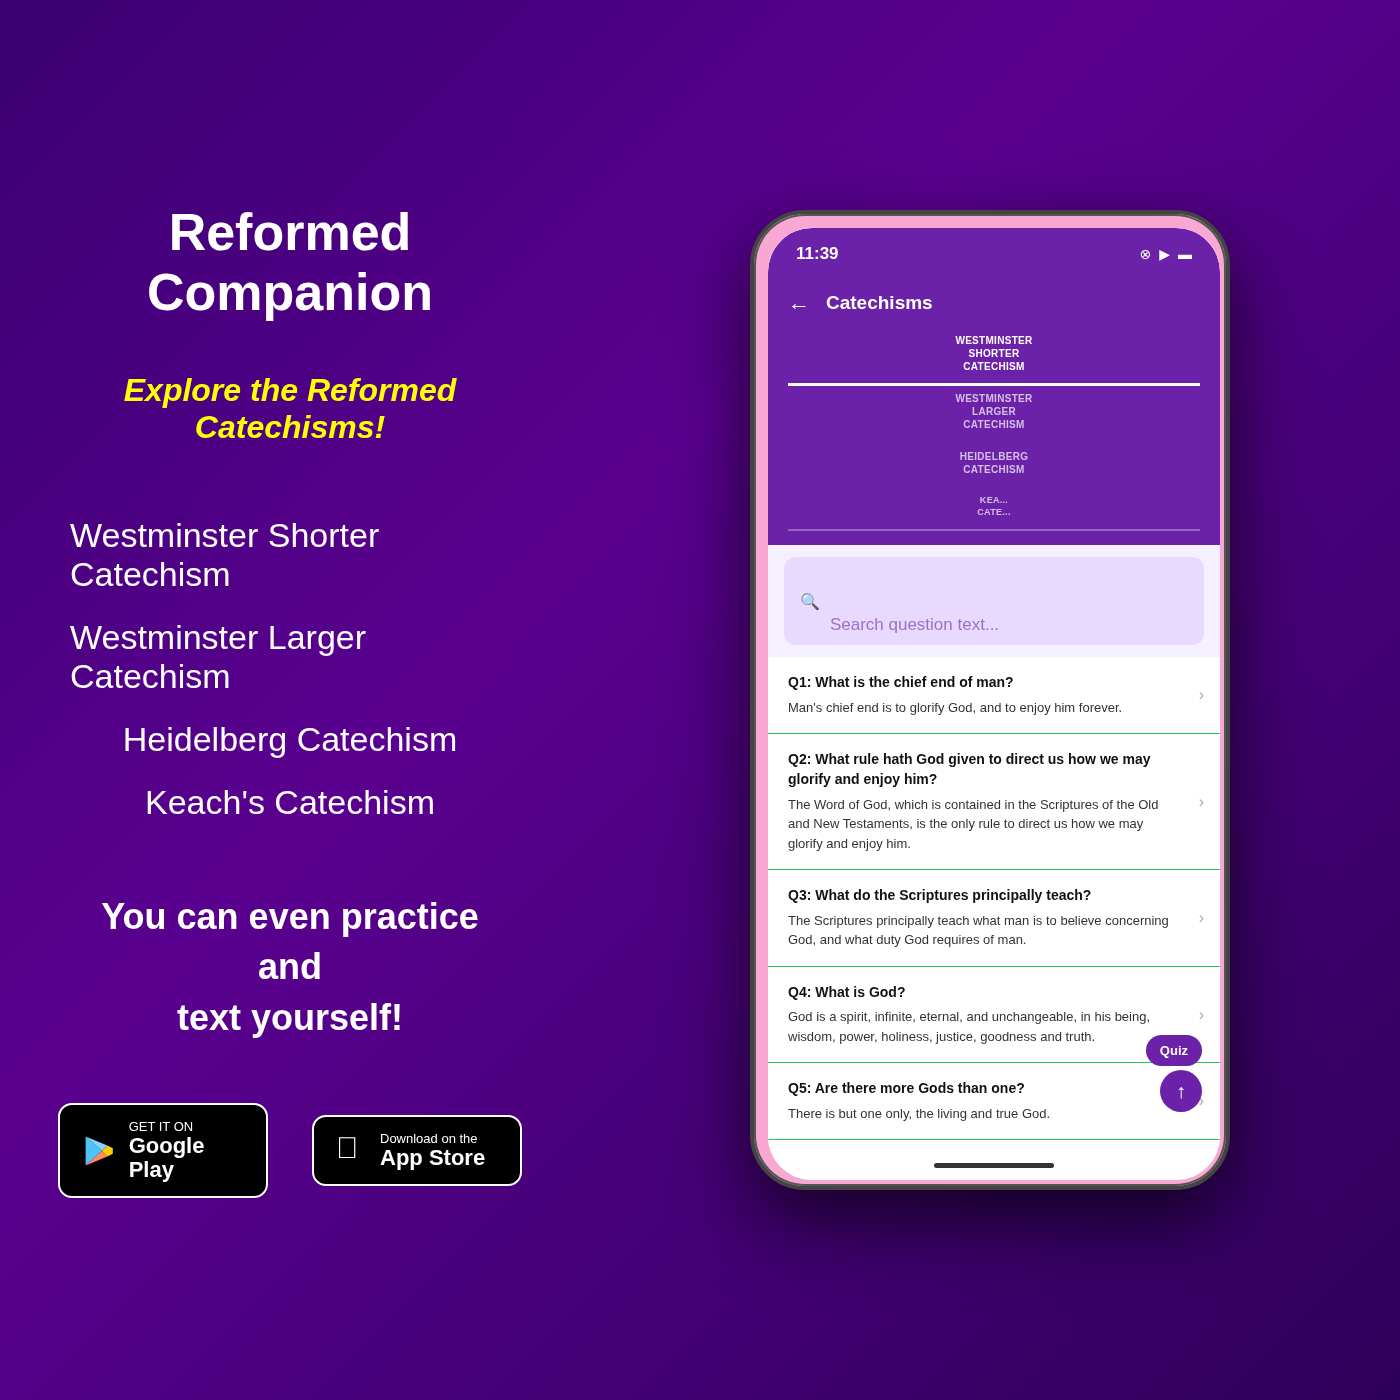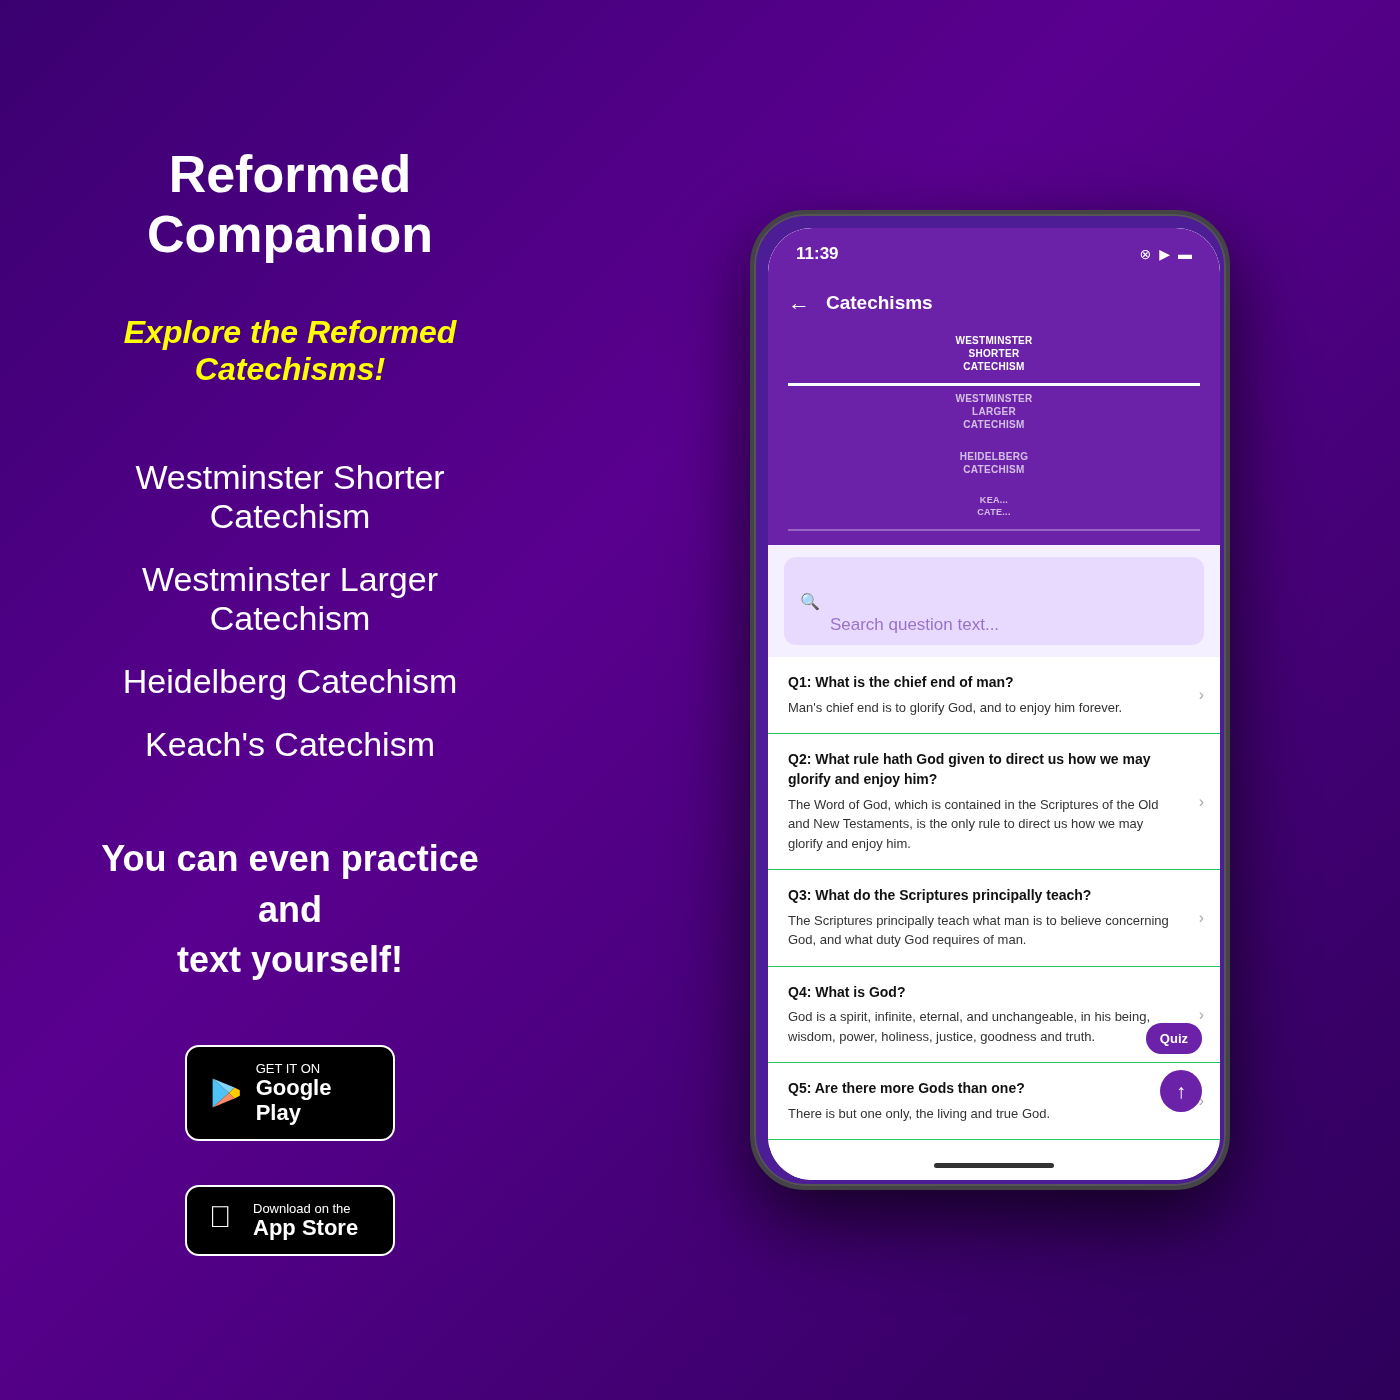--- a/index.html
+++ b/index.html
@@ -64,42 +64,41 @@
       flex-direction: column;
       align-items: center;
       gap: 24px;
       margin-bottom: 30px;
     }
 
     .catechism-item {
       color: #ffffff;
       font-size: 34px;
       font-weight: 500;
-      text-align: center;
     }
 
     .divider2 {
       width: 480px;
       height: 3px;
       background: rgba(255,255,255,0.6);
       margin: 10px 0 30px 0;
     }
 
     .practice-text {
       color: #ffffff;
       font-size: 36px;
       font-weight: 700;
       text-align: center;
       line-height: 1.4;
       margin-bottom: 60px;
     }
 
     .store-buttons {
       display: flex;
-      flex-direction: column;
+      flex-direction: row;
       gap: 44px;
       align-items: center;
     }
 
     .store-btn {
       display: flex;
       flex-direction: row;
       align-items: center;
       background: #000000;
       border: 2px solid #ffffff;
@@ -142,21 +141,21 @@
       position: relative;
       width: 480px;
       height: 980px;
     }
 
     .phone-frame {
       position: absolute;
       top: 0; left: 0;
       width: 480px;
       height: 980px;
-      background: #4c1d95;
+      background: #f9a8d4;
       border-radius: 55px;
       border: 4px solid #444;
       box-shadow: 0 30px 80px rgba(0,0,0,0.7), inset 0 0 0 2px #555;
       overflow: hidden;
     }
 
     .phone-screen {
       position: absolute;
       top: 14px; left: 14px;
       width: 452px;
@@ -314,21 +313,21 @@
       right: 16px;
       top: 50%;
       transform: translateY(-50%);
       color: #aaaaaa;
       font-size: 16px;
     }
 
     
     .float-quiz {
       position: absolute;
-      bottom: 96px;
+      bottom: 84px;
       right: 18px;
       background: #6b21a8;
       color: #ffffff;
       border-radius: 20px;
       padding: 8px 14px;
       font-size: 13px;
       font-weight: 600;
       cursor: pointer;
       z-index: 10;
     }

